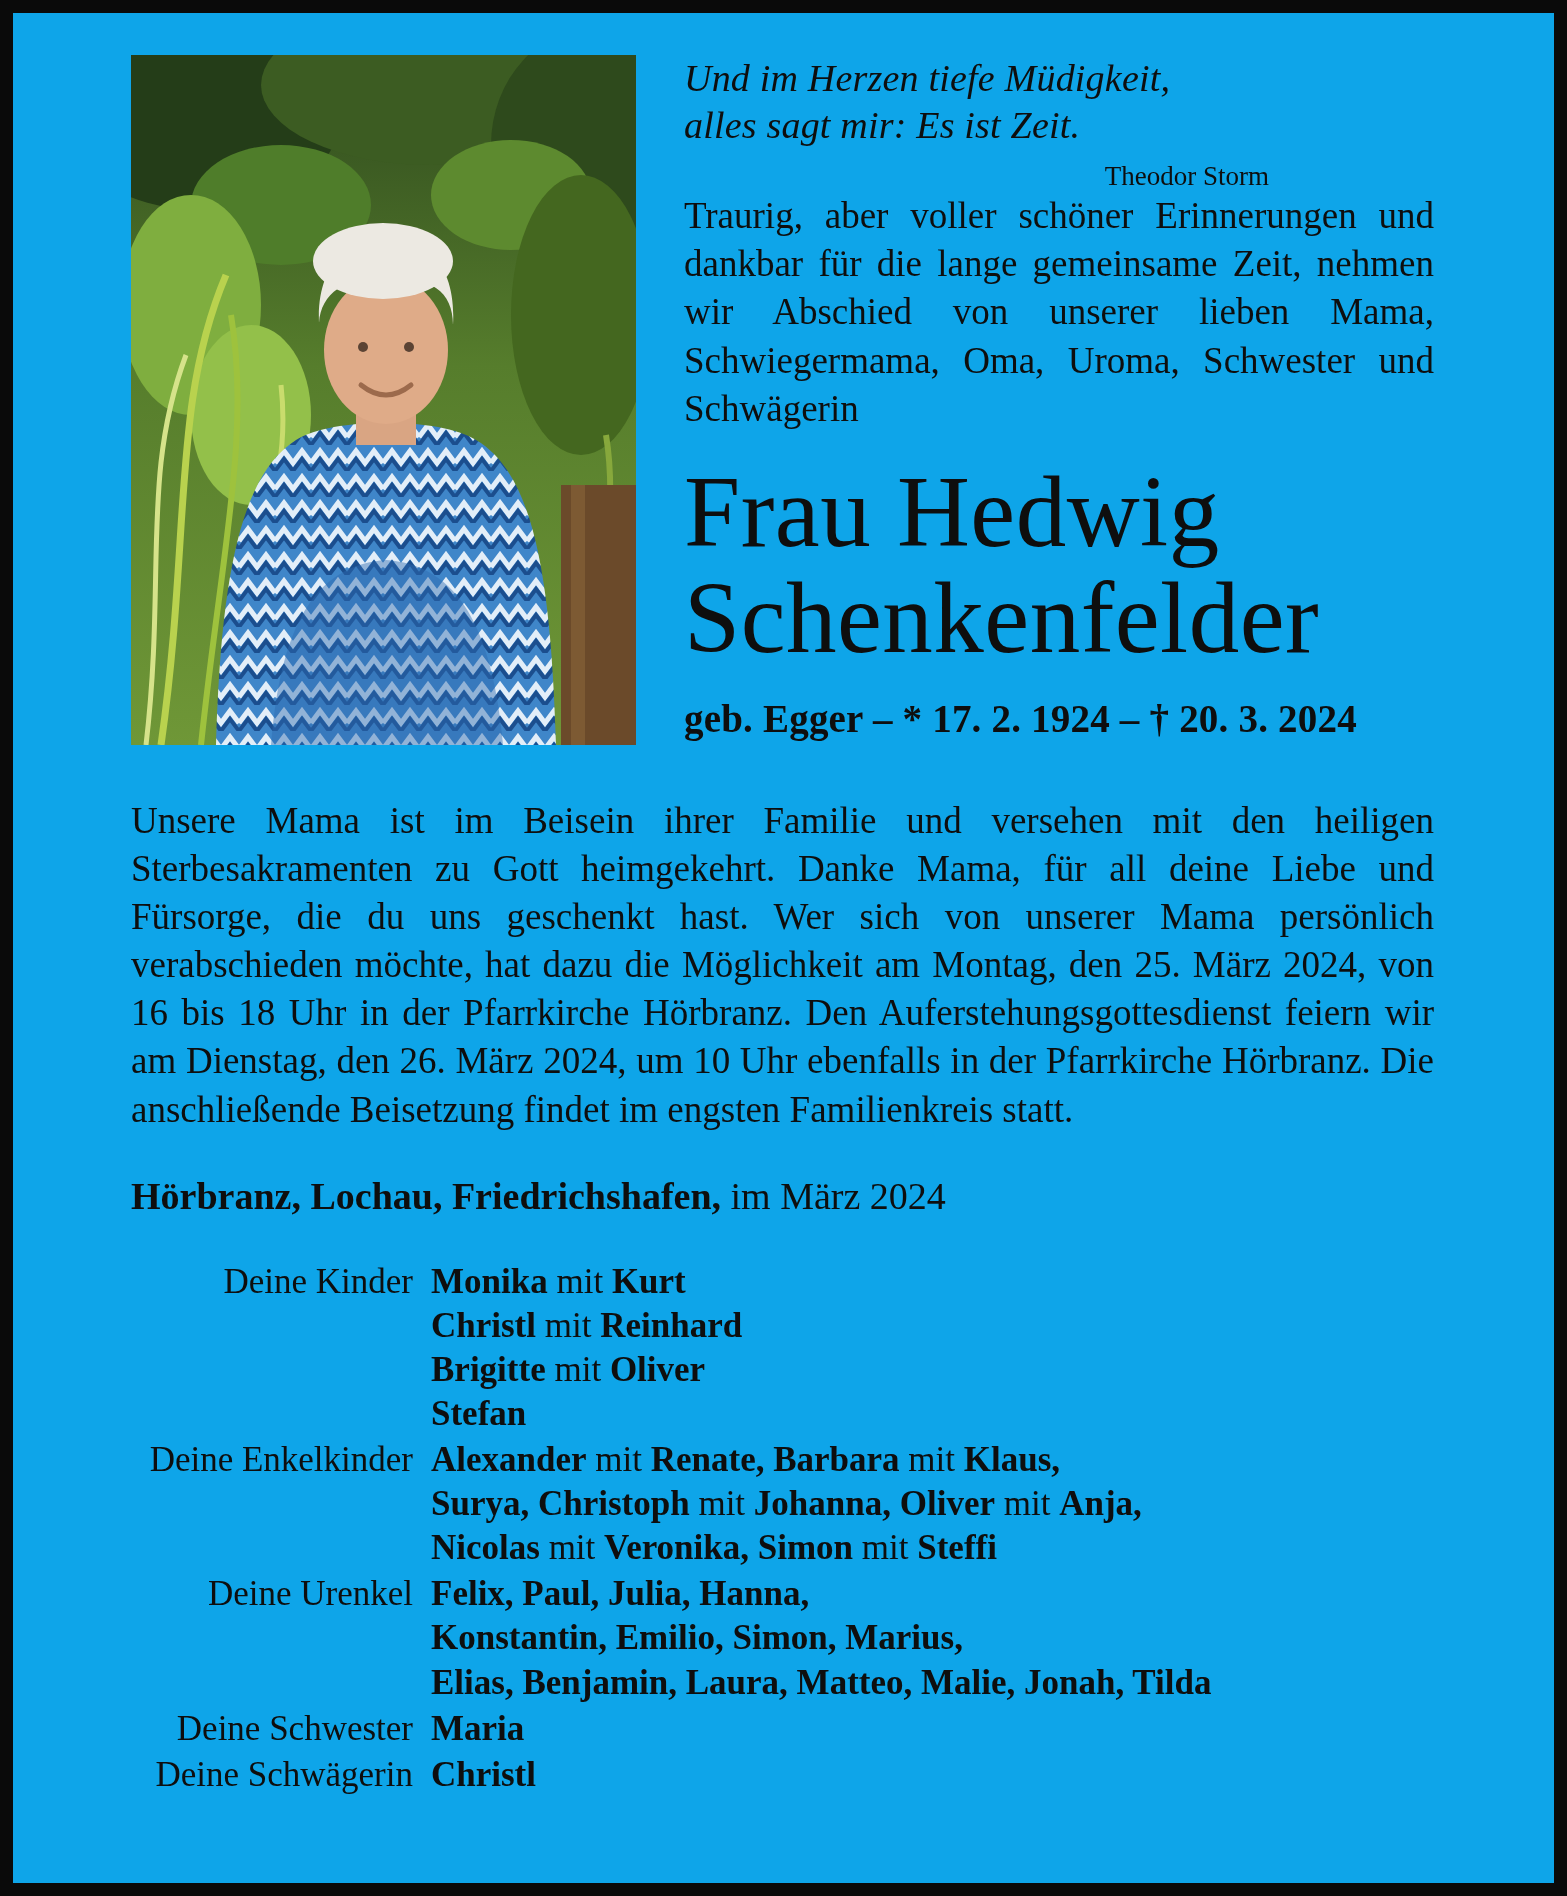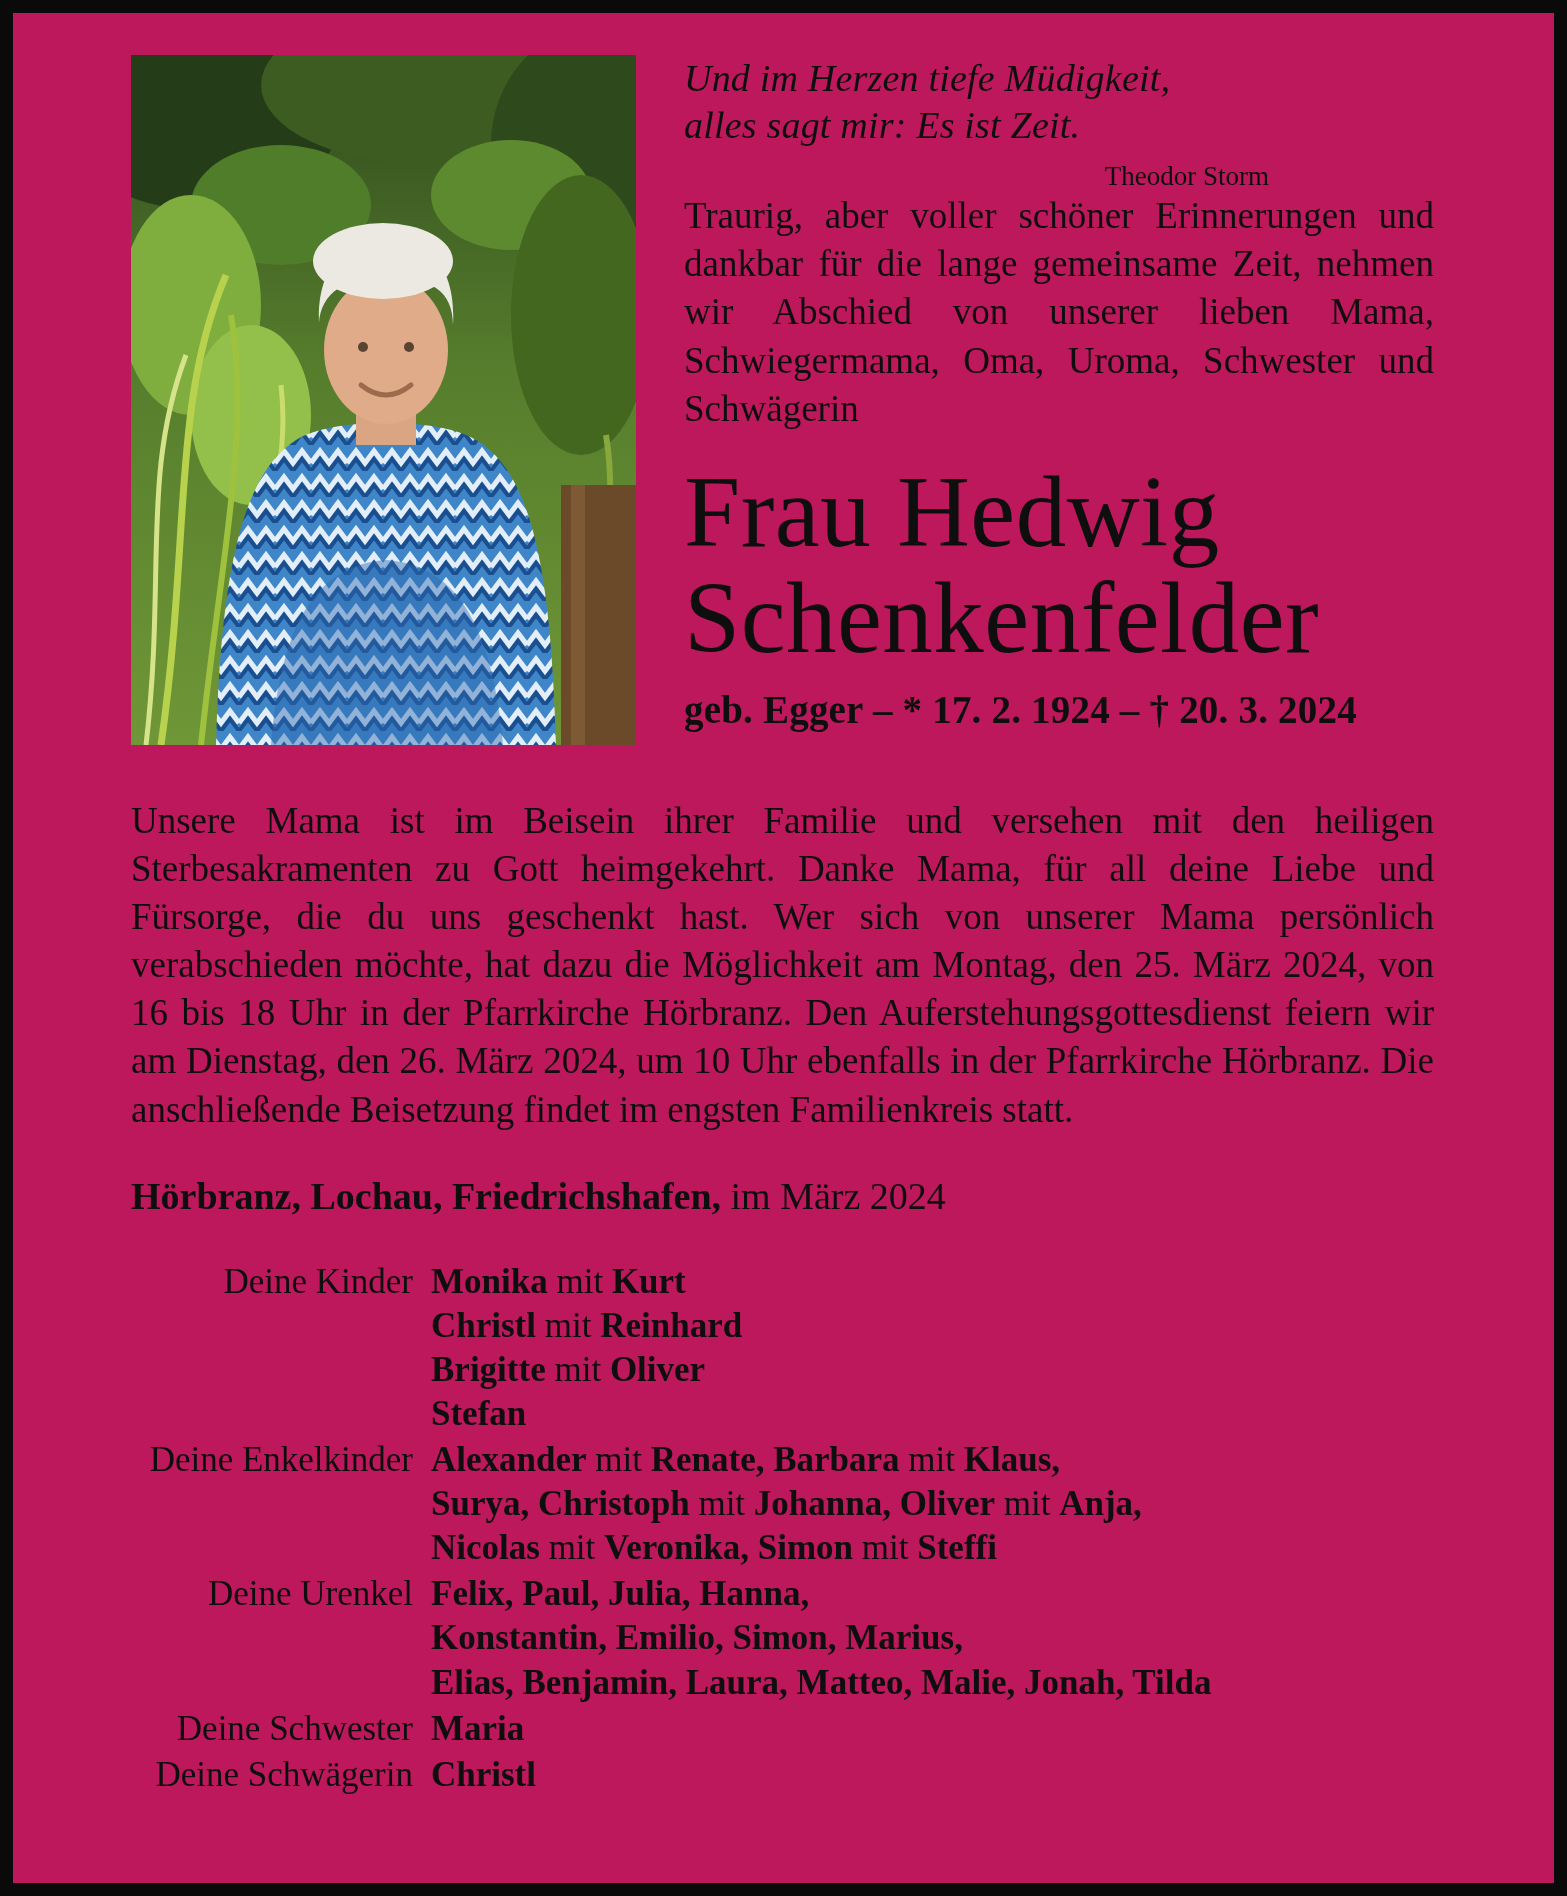--- a/index.html
+++ b/index.html
@@ -1,32 +1,32 @@
 <!DOCTYPE html>
 <html><head>
 <meta charset="utf-8">
 <style>
   html,body{margin:0;padding:0;background:#ffffff;}
   .page{
     width:1567px;height:1896px;box-sizing:border-box;
-    background:#be185d;border:13px solid #0a0a0a;
+    background:#0ea5e9;border:13px solid #0a0a0a;
     padding:42px 120px 26px 118px;
     display:flex;flex-direction:column;
     font-family:"Liberation Serif", serif;color:#0e0e0e;
     overflow:hidden;
   }
   .top{display:flex;gap:48px;align-items:flex-start;}
   .photo{width:505px;height:690px;flex:none;overflow:hidden;background:#4a6b2f;}
   .photo svg{display:block;width:100%;height:100%;}
   .right-col{flex:1;min-width:0;display:flex;flex-direction:column;}
   .quote{font-style:italic;font-size:38px;line-height:1.24;letter-spacing:.2px;}
   .quote-attr{font-size:27px;margin-top:12px;width:78%;text-align:right;}
   .intro{font-size:37px;line-height:1.3;text-align:justify;text-justify:inter-word;}
   .name{margin-top:26px;font-size:101px;line-height:1.05;font-weight:400;letter-spacing:.5px;white-space:nowrap;}
-  .dates{margin-top:16px;font-size:39px;font-weight:700;letter-spacing:.2px;}
+  .dates{margin-top:25px;font-size:39px;font-weight:700;letter-spacing:.2px;}
   .body-text{margin-top:52px;font-size:37px;line-height:1.3;text-align:justify;text-justify:inter-word;}
   .places{margin-top:40px;font-size:38px;}
   .places .pl-bold{font-weight:700;}
   .family{margin-top:42px;font-size:35px;line-height:1.26;}
   .fam-row{display:flex;margin-bottom:2px;}
   .fam-label{width:300px;flex:none;text-align:right;padding-right:18px;box-sizing:border-box;}
   .fam-lines{flex:1;min-width:0;}
   .fam-line b{font-weight:700;}
   .fam-line .mit{font-weight:400;}
 </style>

